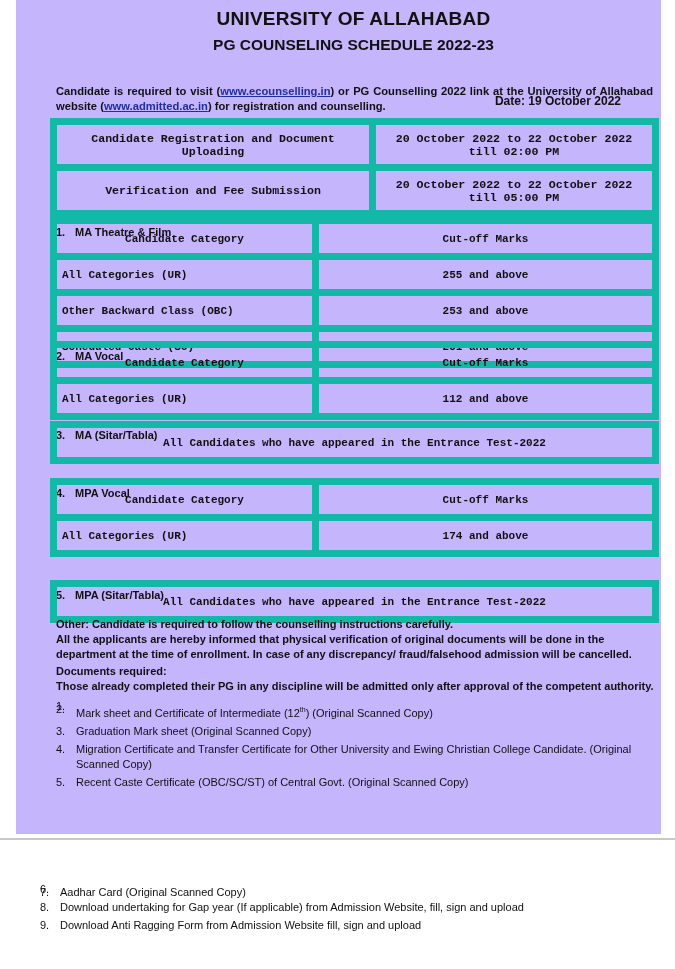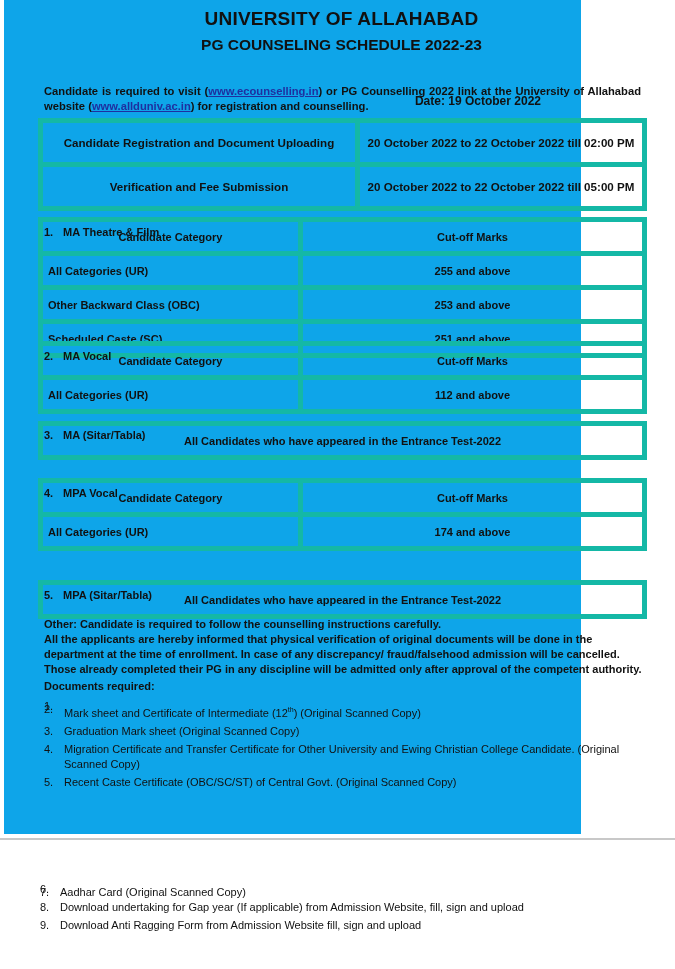--- a/index.html
+++ b/index.html
@@ -1,21 +1,21 @@
 <!DOCTYPE html>
 <html><head>
 <meta charset="utf-8">
 <style>
   html, body { margin: 0; padding: 0; background: #ffffff; }
   body {
     width: 675px; height: 969px; position: relative; overflow: hidden;
     font-family: "Liberation Sans", sans-serif; color: #111;
   }
   .page {
-    position: absolute; left: 4px; top: 0; width: 577px; height: 834px; background: #0ea5e9;
+    position: absolute; left: 16px; top: 0; width: 645px; height: 834px; background: #c4b5fd;
   }
   .page2 {
     position: absolute; left: 0; top: 843px; width: 675px; height: 126px; background: #fff;
   }
   .page-divider {
     position: absolute; left: 0; top: 838px; width: 675px; height: 2px; background: #c8c8c8;
   }
   .title {
     position: absolute; left: 0; width: 675px; text-align: center; font-weight: bold;
   }
@@ -25,21 +25,21 @@
     position: absolute; right: 40px; top: 62px; font-size: 12px; font-weight: bold; margin-top: 32px;
   }
   .intro {
     position: absolute; left: 40px; width: 597px; top: 84px; font-size: 11.2px; font-weight: bold;
     line-height: 15px; text-align: justify;
   }
   .intro a { color: #1f2f9f; text-decoration: underline; }
   table {
     border-collapse: collapse; position: absolute; font-size: 11px; font-weight: bold;
   }
-  td { border: 5px solid #14b8a6; padding: 4px 5px; height: 21px; }
+  td { border: 7px solid #14b8a6; padding: 4px 5px; height: 21px; font-family: Liberation Mono, monospace; }
   .sched { left: 34px; width: 609px; top: 118px; font-size: 11.6px; }
   .sched td { height: 31px; text-align: center; }
   .sched td.c1 { width: 302px; }
   .center { text-align: center; }
   .sec-label {
     position: absolute; left: 40px; font-size: 11px; font-weight: bold; margin-top: 28px;
   }
   .sec-label .num { display: inline-block; width: 19px; }
   .cut { left: 34px; width: 609px; }
   .cut td.c1 { width: 245px; }
@@ -57,21 +57,21 @@
 </style>
 </head>
 <body>
 
 <div class="page">
   <div class="title t1">UNIVERSITY OF ALLAHABAD</div>
   <div class="title t2">PG COUNSELING SCHEDULE 2022-23</div>
   <div class="date">Date: 19 October 2022</div>
 
   <div class="intro">
-    <span>Candidate is required to visit (</span><a>www.ecounselling.in</a><span>) or PG Counselling 2022 link at the University of Allahabad website (</span><a>www.allduniv.ac.in</a><span>) for registration and counselling.</span>
+    <span>Candidate is required to visit (</span><a>www.ecounselling.in</a><span>) or PG Counselling 2022 link at the University of Allahabad website (</span><a>www.admitted.ac.in</a><span>) for registration and counselling.</span>
   </div>
 
   <table class="sched">
     <tbody>
         <tr>
       <td class="c1">Candidate Registration and Document Uploading</td>
       <td>20 October 2022 to 22 October 2022 till 02:00 PM</td>
     </tr>
     <tr>
       <td class="c1">Verification and Fee Submission</td>
@@ -154,22 +154,22 @@
     <tbody>
         <tr>
       <td class="center">All Candidates who have appeared in the Entrance Test-2022</td>
     </tr>
   </tbody>
     </table>
 
   <div class="notes">
     <div>Other: Candidate is required to follow the counselling instructions carefully.</div>
     <div>All the applicants are hereby informed that physical verification of original documents will be done in the department at the time of enrollment. In case of any discrepancy/ fraud/falsehood admission will be cancelled.</div>
+    <div style="margin-top:2px;">Documents required:</div>
     <div>Those already completed their PG in any discipline will be admitted only after approval of the competent authority.</div>
-    <div style="margin-top:2px;">Documents required:</div>
   </div>
 
   <ol class="doclist" style="top:699px;">
     <li><span class="n">1.</span></li>
     <li><span class="n">2.</span><span>Mark sheet and Certificate of Intermediate (12</span><sup>th</sup><span>) (Original Scanned Copy)</span></li>
     <li><span class="n">3.</span><span>Graduation Mark sheet (Original Scanned Copy)</span></li>
     <li><span class="n">4.</span><span>Migration Certificate and Transfer Certificate for Other University and Ewing Christian College Candidate.  (Original Scanned Copy)</span></li>
     <li><span class="n">5.</span><span>Recent Caste Certificate (OBC/SC/ST) of Central Govt. (Original Scanned Copy)</span></li>
   </ol>
 </div>

